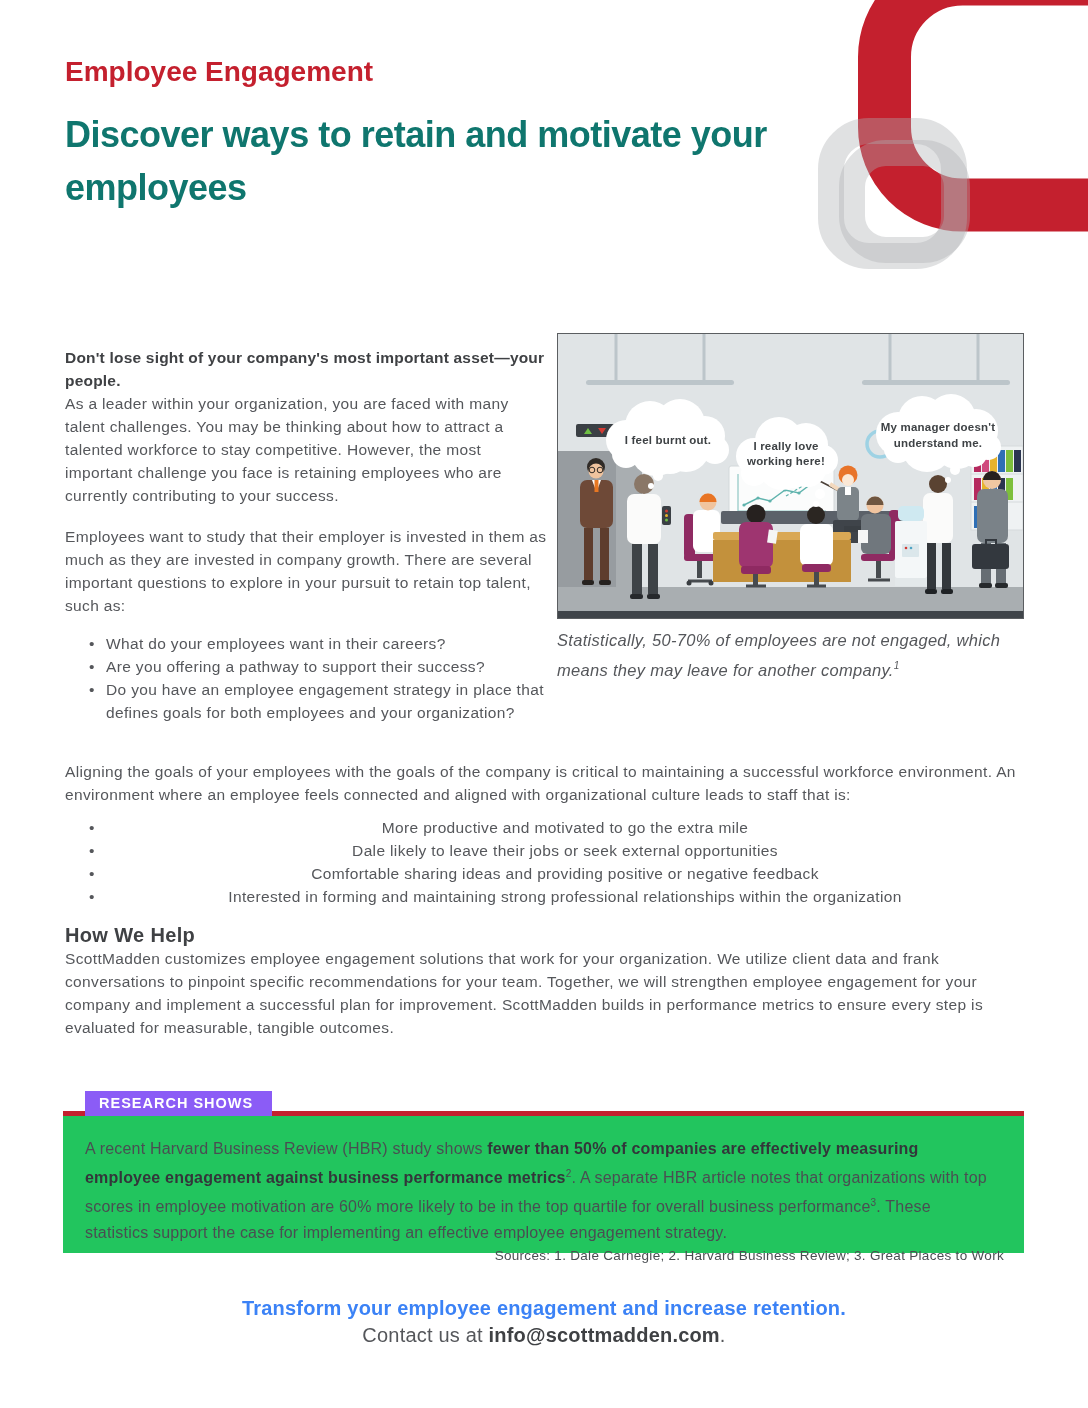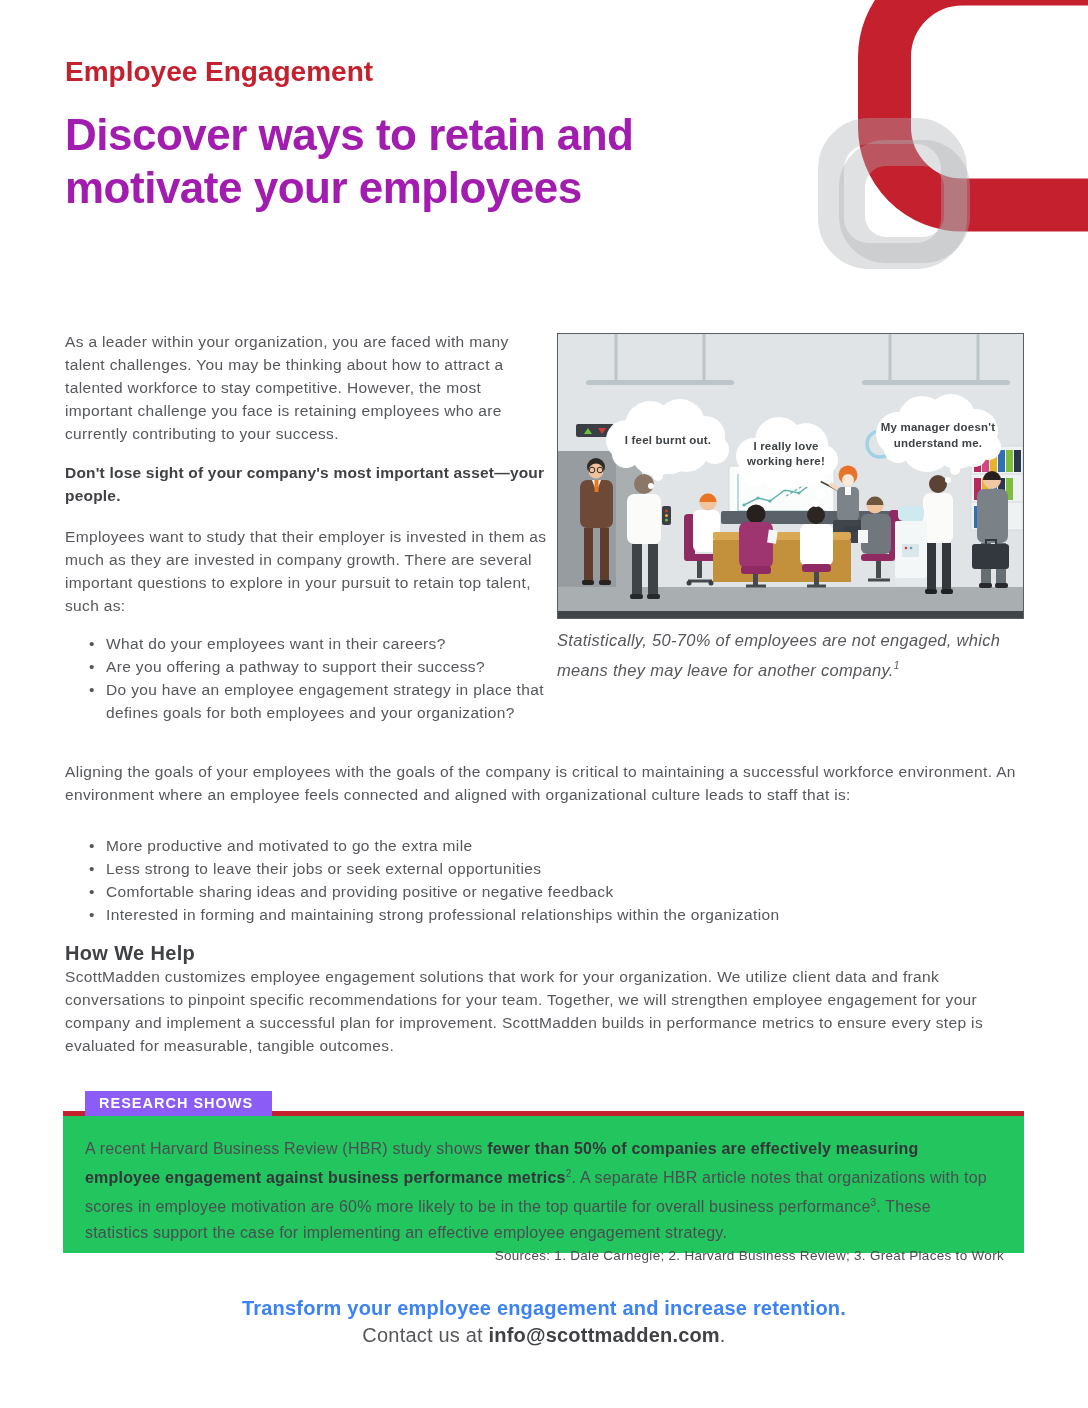--- a/index.html
+++ b/index.html
@@ -7,21 +7,21 @@
     position:relative;width:1088px;height:1408px;background:#ffffff;
     overflow:hidden;font-family:"Liberation Sans",sans-serif;
   }
   .logo-mark{position:absolute;top:0;left:800px;width:288px;height:300px;}
   .eyebrow{
     position:absolute;left:65px;top:56px;width:700px;
     color:#C4202E;font-size:28px;font-weight:700;letter-spacing:0px;
   }
   .title{
     position:absolute;left:65px;top:108px;width:720px;margin:0;
-    color:#a21caf;font-size:44px;line-height:53px;font-weight:700;letter-spacing:-0.5px;
+    color:#0f766e;font-size:36px;line-height:53px;font-weight:700;letter-spacing:-0.5px;
   }
   .col-left{position:absolute;left:65px;top:330px;width:488px;}
   .body-text{
     color:#55575B;font-size:15.5px;line-height:23px;letter-spacing:0.35px;margin:0;
   }
   .bold-sub{color:#3F4144;font-weight:700;letter-spacing:0.2px;}
   .mt16{margin-top:16px;}
   .mt18{margin-top:18px;}
   ul.bullets{list-style:none;margin:15px 0 0 0;padding:0 0 0 24px;}
   ul.bullets li{
@@ -75,22 +75,22 @@
   <svg class="logo-mark" viewBox="800 0 288 300" aria-hidden="true">
     <rect x="884.5" y="-21" width="700" height="226" rx="78" fill="none" stroke="#C4202E" stroke-width="53"></rect>
     <rect x="831" y="131" width="123" height="125" rx="38" fill="none" stroke="rgba(174,177,180,0.38)" stroke-width="26"></rect>
     <rect x="852" y="153" width="105" height="97" rx="34" fill="none" stroke="rgba(174,177,180,0.38)" stroke-width="26"></rect>
   </svg>
 
   <div class="eyebrow">Employee Engagement</div>
   <h1 class="title">Discover ways to retain and motivate your employees</h1>
 
   <div class="col-left">
+    <p class="body-text bold-sub mt16">Don't lose sight of your company's most important asset—your people.</p>
     <p class="body-text">As a leader within your organization, you are faced with many talent challenges. You may be thinking about how to attract a talented workforce to stay competitive. However, the most important challenge you face is retaining employees who are currently contributing to your success.</p>
-    <p class="body-text bold-sub mt16">Don't lose sight of your company's most important asset—your people.</p>
     <p class="body-text mt18">Employees want to study that their employer is invested in them as much as they are invested in company growth. There are several important questions to explore in your pursuit to retain top talent, such as:</p>
     <ul class="bullets">
       <li>What do your employees want in their careers?</li>
       <li>Are you offering a pathway to support their success?</li>
       <li>Do you have an employee engagement strategy in place that defines goals for both employees and your organization?</li>
     </ul>
   </div>
 
   <div class="figure-frame">
     <svg width="465" height="284" viewBox="0 0 465 284">
@@ -320,23 +320,23 @@
       <text class="bubble-text" x="380" y="113" text-anchor="middle">understand me.</text>
     </svg>
   </div>
 
   <div class="caption">
     <span>Statistically, 50-70% of employees are not engaged, which means they may leave for another company.</span><sup>1</sup>
   </div>
 
   <div class="full-block">
     <p class="body-text">Aligning the goals of your employees with the goals of the company is critical to maintaining a successful workforce environment. An environment where an employee feels connected and aligned with organizational culture leads to staff that is:</p>
-    <ul class="bullets" style="margin-top:28px;">
+    <ul class="bullets" style="margin-top:10px;text-align:center;">
       <li>More productive and motivated to go the extra mile</li>
-      <li>Less strong to leave their jobs or seek external opportunities</li>
+      <li>Dale likely to leave their jobs or seek external opportunities</li>
       <li>Comfortable sharing ideas and providing positive or negative feedback</li>
       <li>Interested in forming and maintaining strong professional relationships within the organization</li>
     </ul>
     <p class="hwh-heading">How We Help</p>
     <p class="body-text">ScottMadden customizes employee engagement solutions that work for your organization. We utilize client data and frank conversations to pinpoint specific recommendations for your team. Together, we will strengthen employee engagement for your company and implement a successful plan for improvement. ScottMadden builds in performance metrics to ensure every step is evaluated for measurable, tangible outcomes.</p>
   </div>
 
   <div class="research">
     <div class="research-line"></div>
     <div class="research-tab">RESEARCH SHOWS</div>

